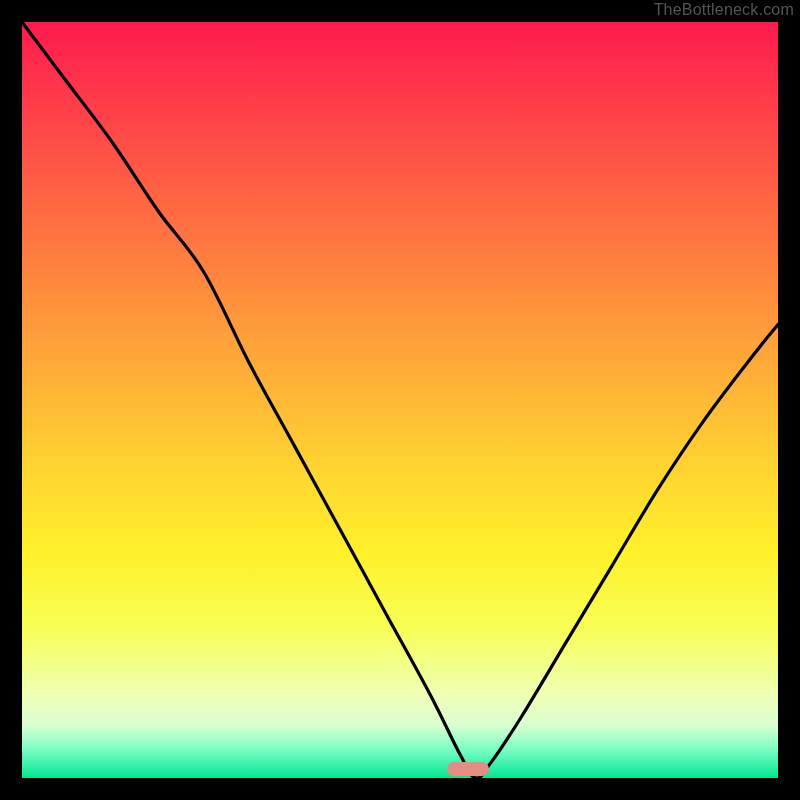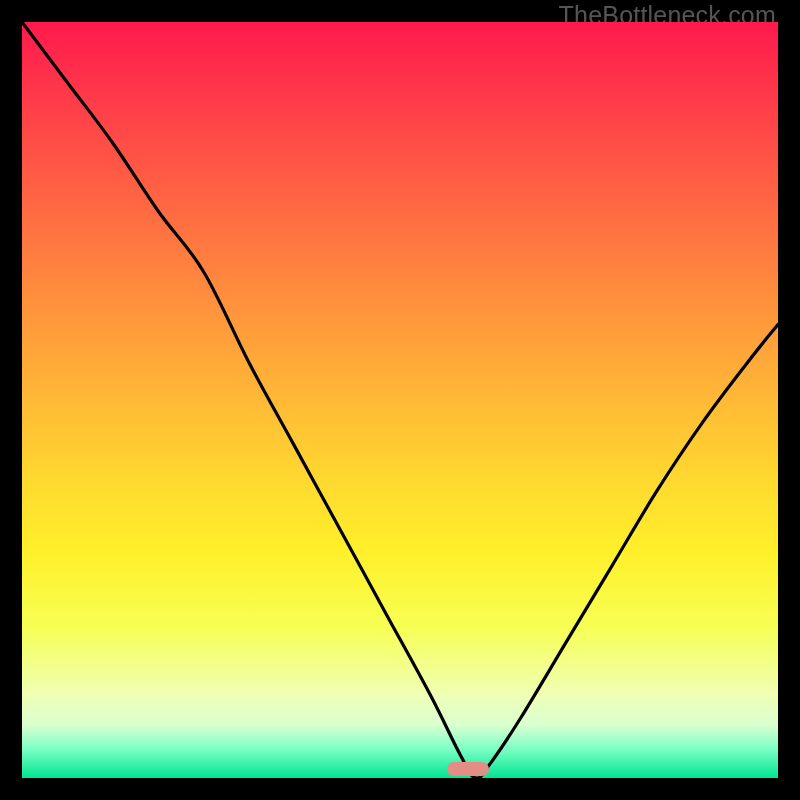--- a/index.html
+++ b/index.html
@@ -37,23 +37,23 @@
       #f0ffb5 89%,
       #d9ffd0 93%,
       #81ffc6 96%,
       #00e693 100%
     );
     box-sizing: border-box;
   }
   .watermark {
     position: absolute;
     top: 1px;
-    right: 24px;
+    right: 6px;
     color: #555;
-    font-size: 25px;
+    font-size: 16px;
     font-weight: 500;
     letter-spacing: 0.2px;
     user-select: none;
     text-align: center;
   }
   svg.curve {
     position: absolute;
     left: 0;
     top: 0;
     width: 756px;

